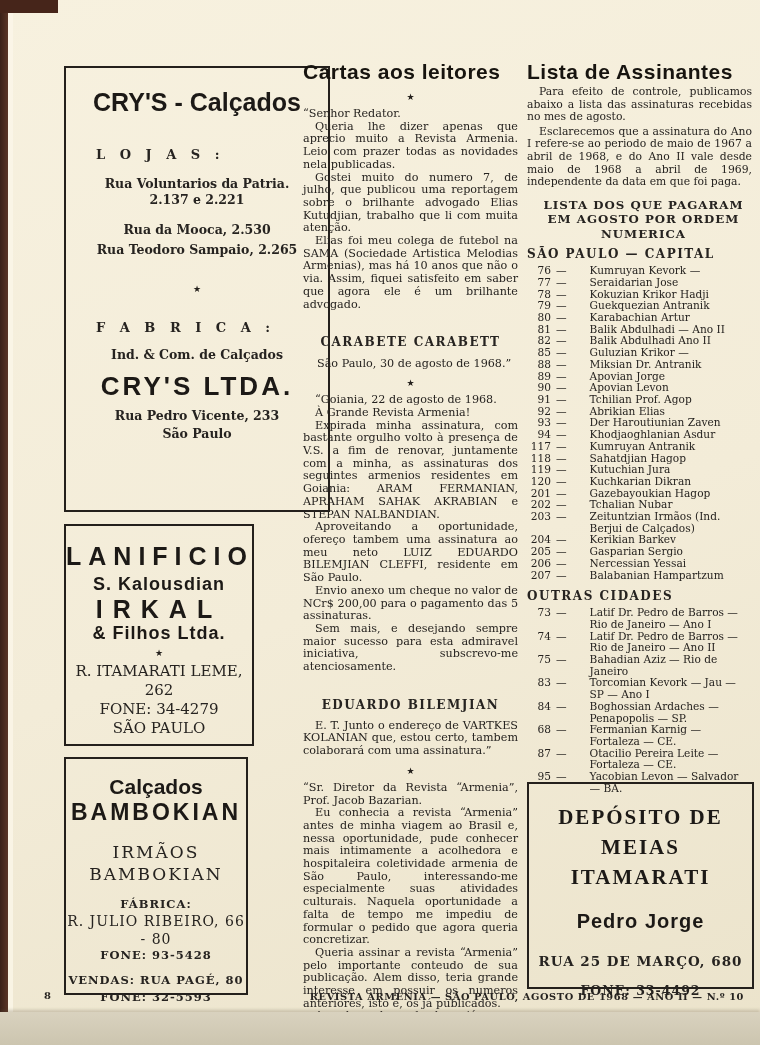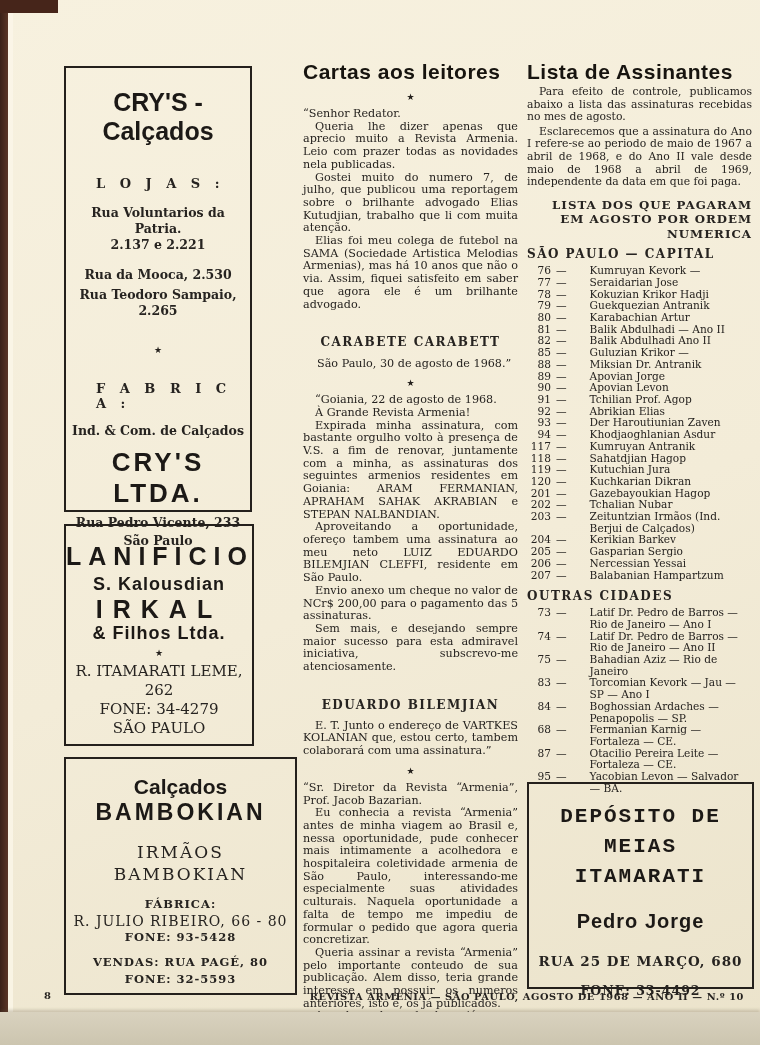--- a/index.html
+++ b/index.html
@@ -11,62 +11,62 @@
   #edge-highlight{position:absolute;top:0;left:8px;width:5px;height:1045px;background:#fbf6e8;opacity:.8;}
   #corner-mark{position:absolute;top:0;left:0;width:58px;height:13px;background:#46251a;}
   #bottom-strip{position:absolute;left:0;top:1012px;width:760px;height:33px;
         background:linear-gradient(180deg,#d9d2bf,#ccc5af);box-shadow:0 -2px 3px rgba(90,80,60,.25);}
 
   
   .box{position:absolute;border:2px solid #24201c;background:transparent;box-sizing:border-box;text-align:center;}
   .star{font-size:9px;line-height:10px;color:#24201c;text-align:center;}
 
   
-  #ad-crys{left:64px;top:66px;width:188px;height:446px;padding-top:20px;}
+  #ad-crys{left:64px;top:66px;width:266px;height:446px;padding-top:20px;}
   .crys-title{font-family:"Liberation Sans",sans-serif;font-weight:700;font-size:25px;letter-spacing:0px;color:#1c1916;}
   .label-spaced{font-weight:700;font-size:13px;letter-spacing:5px;text-align:left;padding-left:30px;}
   .crys-addr{font-weight:700;font-size:12.5px;line-height:16px;}
   .crys-company{font-family:"Liberation Sans",sans-serif;font-weight:700;font-size:26px;letter-spacing:3px;color:#1c1916;}
 
   #ad-irkal{left:64px;top:524px;width:190px;height:222px;padding-top:16px;}
   .irkal-line{font-family:"Liberation Sans",sans-serif;font-weight:700;color:#1c1916;}
   .irkal-l1{font-size:25px;letter-spacing:7px;line-height:28px;}
   .irkal-l2{font-size:25px;letter-spacing:10px;line-height:28px;}
   .irkal-l3{font-size:18px;line-height:21px;letter-spacing:1px;}
   .irkal-addr{font-size:15px;line-height:19px;}
 
-  #ad-bambokian{left:64px;top:757px;width:233px;height:238px;padding-top:16px;}
+  #ad-bambokian{left:64px;top:757px;width:184px;height:238px;padding-top:16px;}
   .bamb-t1{font-family:"Liberation Sans",sans-serif;font-weight:700;font-size:21px;line-height:24px;color:#1c1916;}
   .bamb-t2{font-family:"Liberation Sans",sans-serif;font-weight:700;font-size:23px;letter-spacing:3px;line-height:26px;color:#1c1916;}
   .bamb-owner{font-size:17px;line-height:22px;letter-spacing:2px;}
   .bamb-small{font-weight:700;font-size:11.5px;line-height:15px;letter-spacing:1px;}
   .bamb-addr{font-size:14px;line-height:18px;letter-spacing:1px;}
 
   
   #mid-col{position:absolute;left:303px;top:60px;width:215px;}
   .col-heading{font-family:"Liberation Sans",sans-serif;font-weight:700;font-size:21px;color:#17140f;letter-spacing:0.5px;}
   #mid-col .star{margin:8px 0 6px 0;}
   .letter p{margin:0;font-size:11.2px;line-height:12.7px;text-align:justify;}
   .letter p.ind{text-indent:12px;}
   .sig{font-weight:700;font-size:12px;letter-spacing:1.5px;text-align:center;margin:24px 0 8px 0;}
   .dateline{font-size:11.2px;line-height:13px;margin:2px 0 0 14px;text-align:left;}
 
   
   #right-col{position:absolute;left:527px;top:60px;width:225px;}
   #right-col .intro{margin:2px 0 0 0;font-size:10.8px;line-height:12.6px;text-align:justify;text-indent:12px;}
-  .list-heading{font-weight:700;font-size:11.8px;line-height:14.5px;letter-spacing:1px;margin:9px 0 4px 8px;text-align:right;}
+  .list-heading{font-weight:700;font-size:11.8px;line-height:14.5px;letter-spacing:1px;margin:9px 0 4px 8px;text-align:center;}
   .sec-label{font-weight:700;font-size:12px;letter-spacing:1.5px;margin:6px 0 4px 0;}
   .entries{margin:0;}
   .entry{display:flex;font-size:10.6px;line-height:11.7px;}
   .entry .num{flex:none;width:24px;text-align:right;}
   .entry .sep{flex:none;margin:0 5px;}
   .entry .name{flex:1;text-align:left;margin-left:18px;}
 
   #ad-itamarati{left:527px;top:782px;width:227px;height:207px;padding-top:18px;}
-  .ita-title{font-family:Liberation Mono, monospace;font-weight:700;font-size:21px;line-height:30px;letter-spacing:2px;color:#1c1916;}
+  .ita-title{font-family:Liberation Serif, serif;font-weight:700;font-size:21px;line-height:30px;letter-spacing:2px;color:#1c1916;}
   .ita-owner{font-family:"Liberation Sans",sans-serif;font-weight:700;font-size:20px;letter-spacing:1px;color:#1c1916;margin-top:18px;}
   .ita-addr{font-weight:700;font-size:13.5px;letter-spacing:1px;margin-top:20px;}
   .ita-phone{font-weight:700;font-size:12.5px;letter-spacing:1px;margin-top:14px;}
 
   
   #footer-page-num{position:absolute;left:44px;top:990px;font-weight:700;font-size:10px;}
   #footer-line{position:absolute;right:16px;top:991px;font-weight:700;font-size:9.8px;letter-spacing:0.6px;}
 
   .mt2{margin-top:2px;} .mt4{margin-top:4px;} .mt6{margin-top:6px;} .mt8{margin-top:8px;}
   .mt10{margin-top:10px;} .mt12{margin-top:12px;} .mt14{margin-top:14px;} .mt16{margin-top:16px;} .mt26{margin-top:26px;} .mt30{margin-top:30px;}

